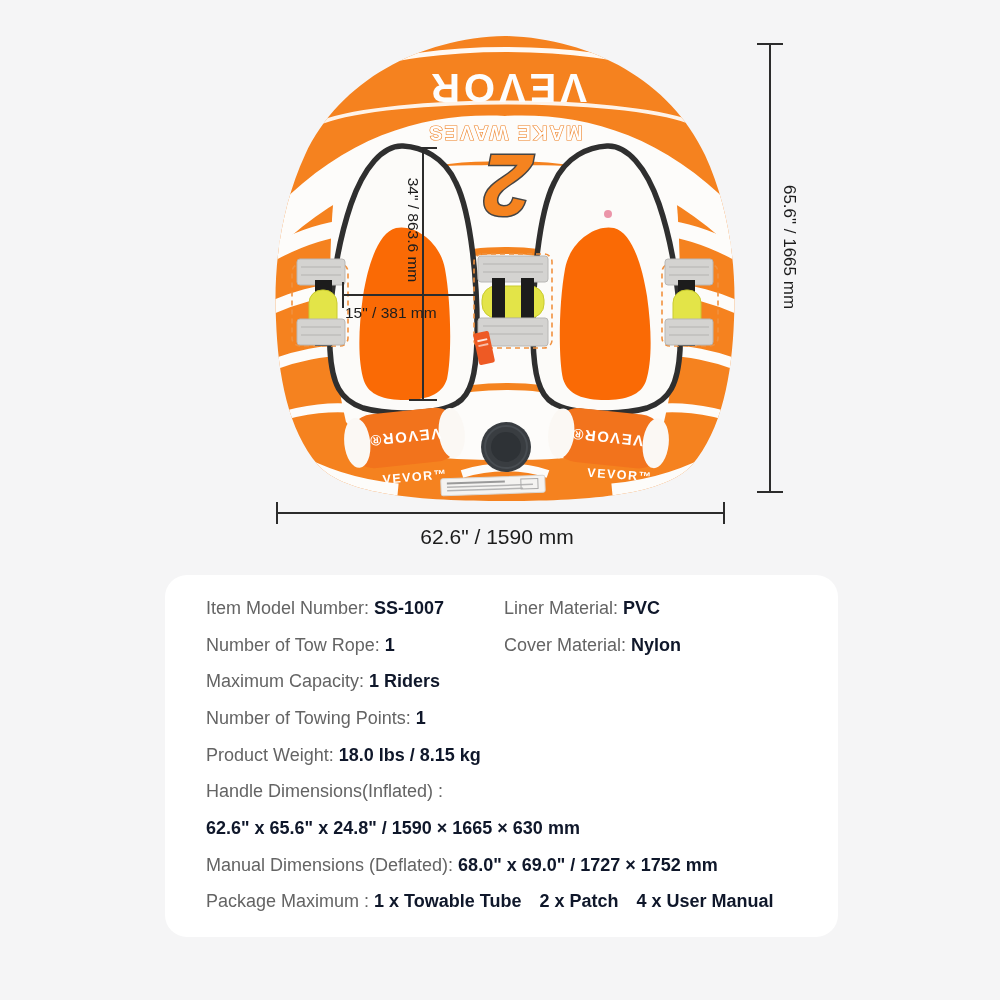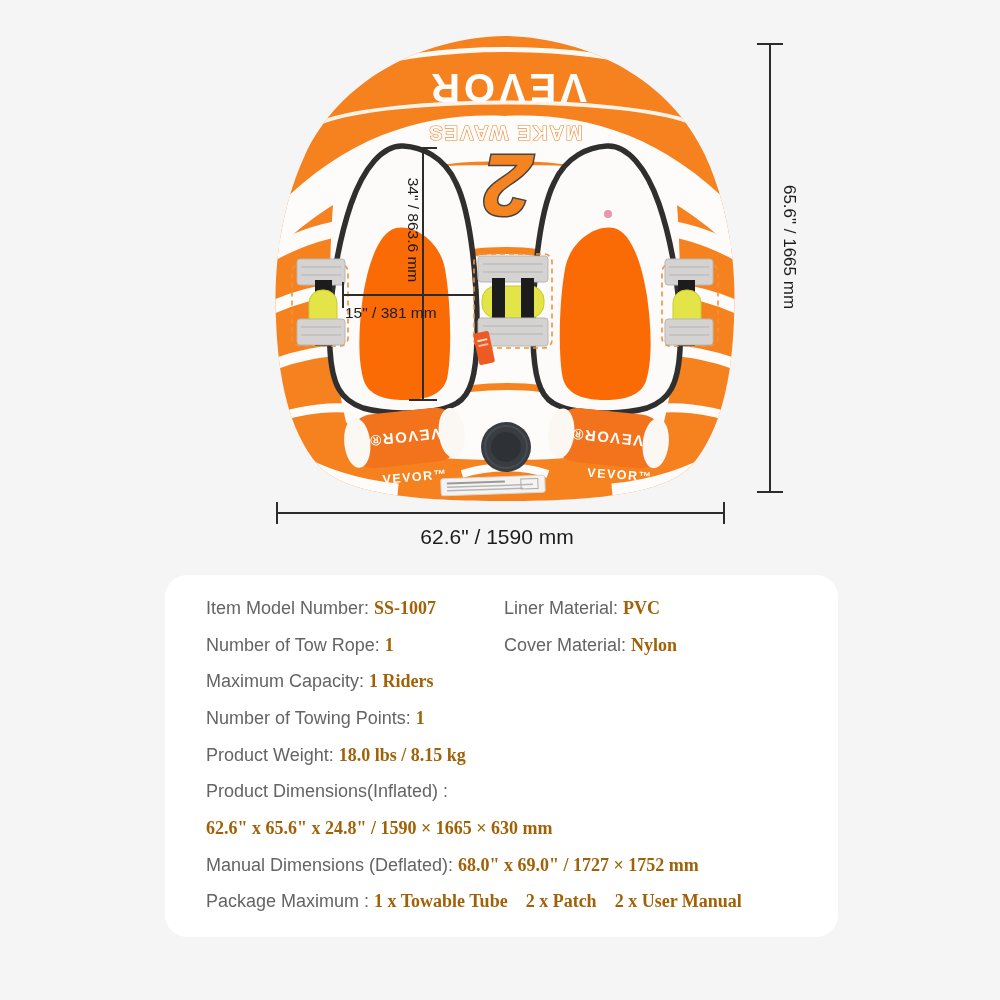--- a/index.html
+++ b/index.html
@@ -18,21 +18,21 @@
   .dim-label{fill:#1d1d1d;font-size:15.5px;}
   .dim-label-lg{fill:#1d1d1d;font-size:17px;}
   .dim-label-xl{fill:#1c1c1c;font-size:21px;}
   .spec-panel{position:absolute;left:165px;top:575px;width:673px;height:362px;
               background:#ffffff;border-radius:22px;}
   .spec-col{position:absolute;top:15px;margin-left:8px;}
   .spec-col.left{left:33px;}
   .spec-col.right{left:331px;}
   .spec-row{height:36.7px;display:flex;align-items:center;white-space:pre;
             font-size:18px;color:#646464;}
-  .spec-val{color:#a16207;font-weight:bold;font-family:Liberation Serif, serif;}
+  .spec-val{color:#0f172a;font-weight:bold;}
   .pkg{margin-right:18px;}
 </style>
 </head>
 <body>
 
 <div class="page">
 
   <svg class="figure-svg" width="1000" height="570" viewBox="0 0 1000 570">
     <defs>
       <clipPath id="tubeClip">
@@ -176,24 +176,24 @@
     </g>
   </svg>
 
   <div class="spec-panel">
     <div class="spec-col left">
       <div class="spec-row"><span class="spec-lbl">Item Model Number: </span><span class="spec-val">SS-1007</span></div>
       <div class="spec-row"><span class="spec-lbl">Number of Tow Rope: </span><span class="spec-val">1</span></div>
       <div class="spec-row"><span class="spec-lbl">Maximum Capacity: </span><span class="spec-val">1 Riders</span></div>
       <div class="spec-row"><span class="spec-lbl">Number of Towing Points: </span><span class="spec-val">1</span></div>
       <div class="spec-row"><span class="spec-lbl">Product Weight: </span><span class="spec-val">18.0 lbs / 8.15 kg</span></div>
-      <div class="spec-row"><span class="spec-lbl">Product Dimensions(Inflated) :</span></div>
+      <div class="spec-row"><span class="spec-lbl">Handle Dimensions(Inflated) :</span></div>
       <div class="spec-row"><span class="spec-val">62.6" x 65.6" x 24.8" / 1590 × 1665 × 630 mm</span></div>
       <div class="spec-row"><span class="spec-lbl">Manual Dimensions (Deflated): </span><span class="spec-val">68.0" x 69.0" / 1727 × 1752 mm</span></div>
-      <div class="spec-row"><span class="spec-lbl">Package Maximum : </span><span class="spec-val pkg">1 x Towable Tube</span><span class="spec-val pkg">2 x Patch</span><span class="spec-val">2 x User Manual</span></div>
+      <div class="spec-row"><span class="spec-lbl">Package Maximum : </span><span class="spec-val pkg">1 x Towable Tube</span><span class="spec-val pkg">2 x Patch</span><span class="spec-val">4 x User Manual</span></div>
     </div>
     <div class="spec-col right">
       <div class="spec-row"><span class="spec-lbl">Liner Material: </span><span class="spec-val">PVC</span></div>
       <div class="spec-row"><span class="spec-lbl">Cover Material: </span><span class="spec-val">Nylon</span></div>
     </div>
   </div>
 
 </div>
 
 </body></html>

